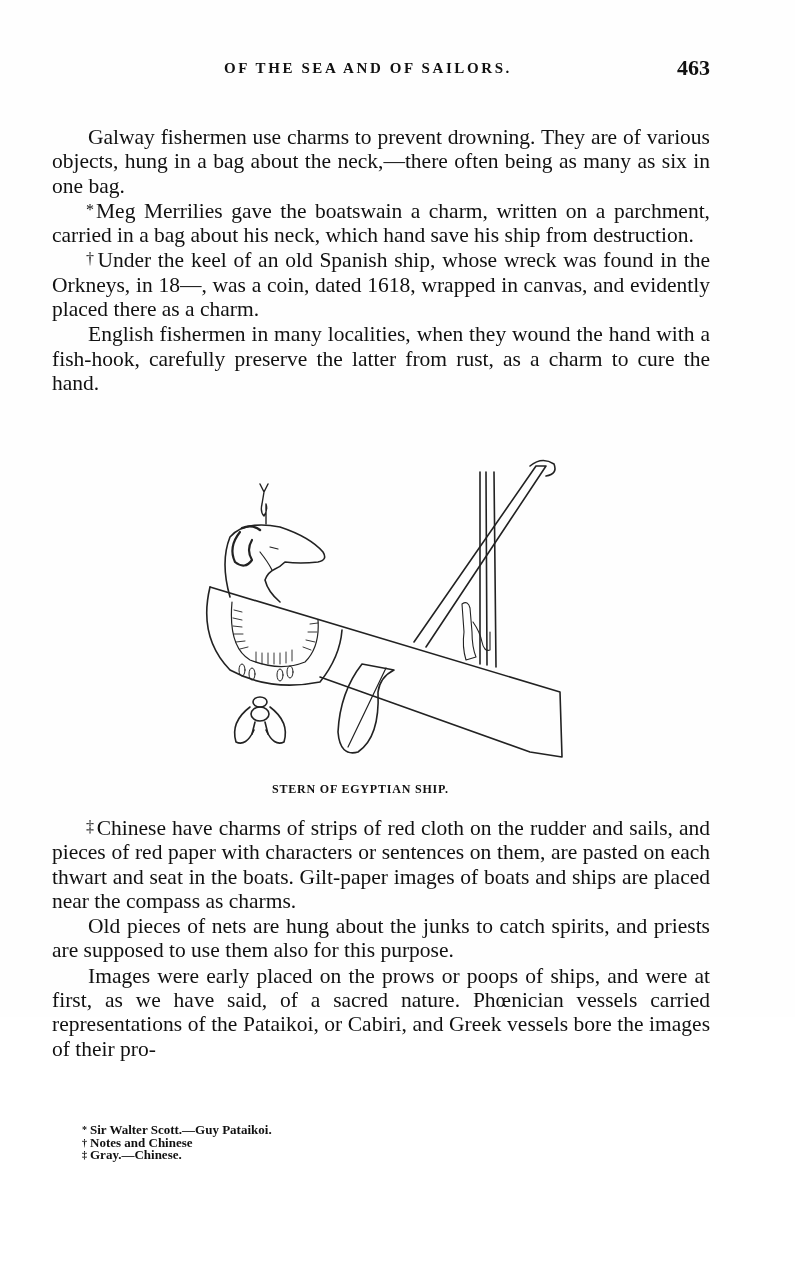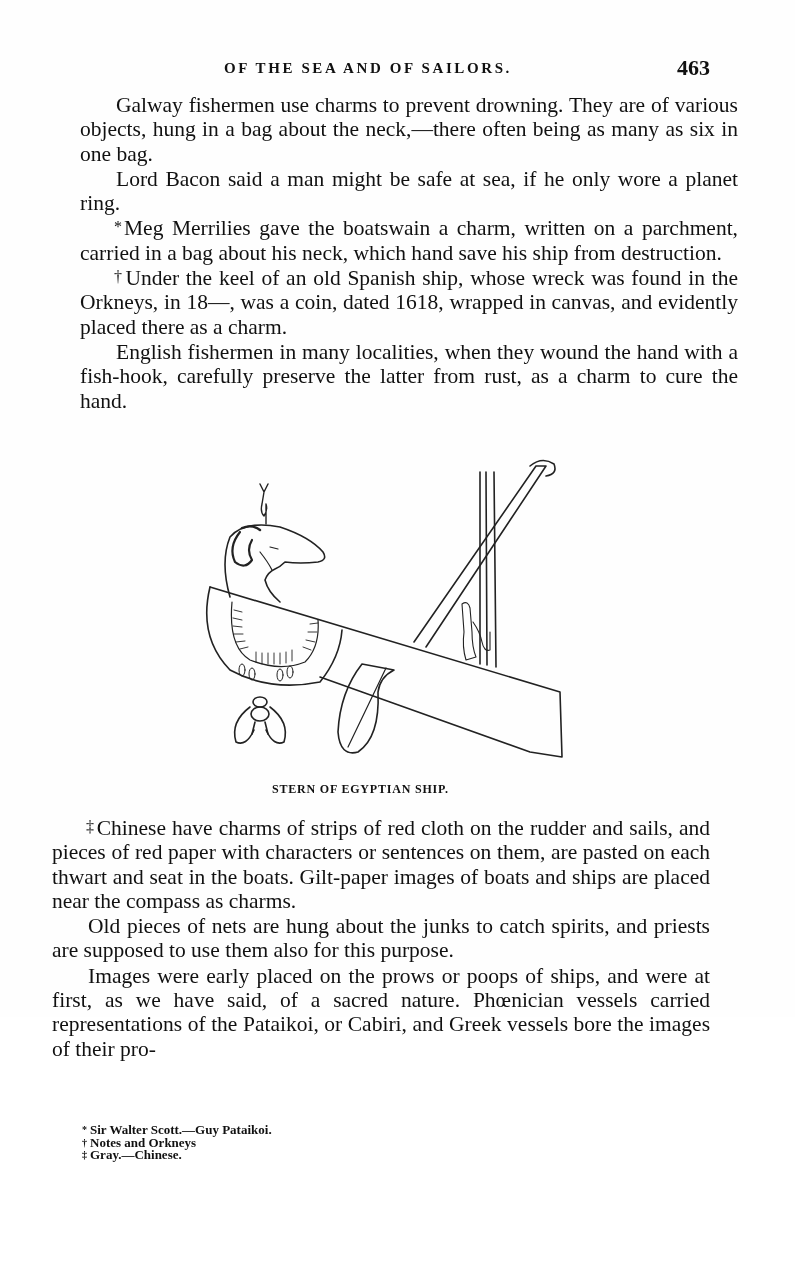--- a/index.html
+++ b/index.html
@@ -20,23 +20,22 @@
 </head>
 <body>
 
 <div class="page">
 
   <div class="running-head">
     <span class="running-title">OF THE SEA AND OF SAILORS.</span>
     <span class="page-number">463</span>
   </div>
 
-  <div class="block" style="top:92px;margin-left:28px;">
+  <div class="block" style="top:124px;">
     <p class="para"><span class="mark"></span><span>Galway fishermen use charms to prevent drowning. They are of various objects, hung in a bag about the neck,—there often being as many as six in one bag.</span></p>
-    <p class="para"><span class="mark"></span><span>Lord Bacon said a man might be safe at sea, if he only wore a planet ring.</span></p>
     <p class="para"><span class="mark">*</span><span>Meg Merrilies gave the boatswain a charm, written on a parchment, carried in a bag about his neck, which hand save his ship from destruction.</span></p>
     <p class="para"><span class="mark">†</span><span>Under the keel of an old Spanish ship, whose wreck was found in the Orkneys, in 18—, was a coin, dated 1618, wrapped in canvas, and evidently placed there as a charm.</span></p>
     <p class="para"><span class="mark"></span><span>English fishermen in many localities, when they wound the hand with a fish-hook, carefully preserve the latter from rust, as a charm to cure the hand.</span></p>
   </div>
 
   <svg class="figure" viewBox="0 0 400 325" fill="none" stroke="#222" stroke-width="1.6" stroke-linecap="round" stroke-linejoin="round">
 
     <path d="M20 135 L370 240 L372 305 L340 300 L200 250 L130 225"></path>
 
     <path d="M20 135 Q8 185 40 218 Q80 240 130 230 Q150 205 152 178"></path>
@@ -81,17 +80,17 @@
   <div class="caption">STERN OF EGYPTIAN SHIP.</div>
 
   <div class="block" style="top:815px;">
     <p class="para"><span class="mark">‡</span><span>Chinese have charms of strips of red cloth on the rudder and sails, and pieces of red paper with characters or sentences on them, are pasted on each thwart and seat in the boats. Gilt-paper images of boats and ships are placed near the compass as charms.</span></p>
     <p class="para"><span class="mark"></span><span>Old pieces of nets are hung about the junks to catch spirits, and priests are supposed to use them also for this purpose.</span></p>
     <p class="para"><span class="mark"></span><span>Images were early placed on the prows or poops of ships, and were at first, as we have said, of a sacred nature. Phœnician vessels carried representations of the Pataikoi, or Cabiri, and Greek vessels bore the images of their pro-</span></p>
   </div>
 
   <div class="footnotes">
     <span class="fn"><span class="fn-mark">*</span><span>Sir Walter Scott.—Guy Pataikoi.</span></span>
-    <span class="fn"><span class="fn-mark">†</span><span>Notes and Orkneys</span></span>
+    <span class="fn"><span class="fn-mark">†</span><span>Notes and Chinese</span></span>
     <span class="fn"><span class="fn-mark">‡</span><span>Gray.—Chinese.</span></span>
   </div>
 
 </div>
 
 </body></html>

